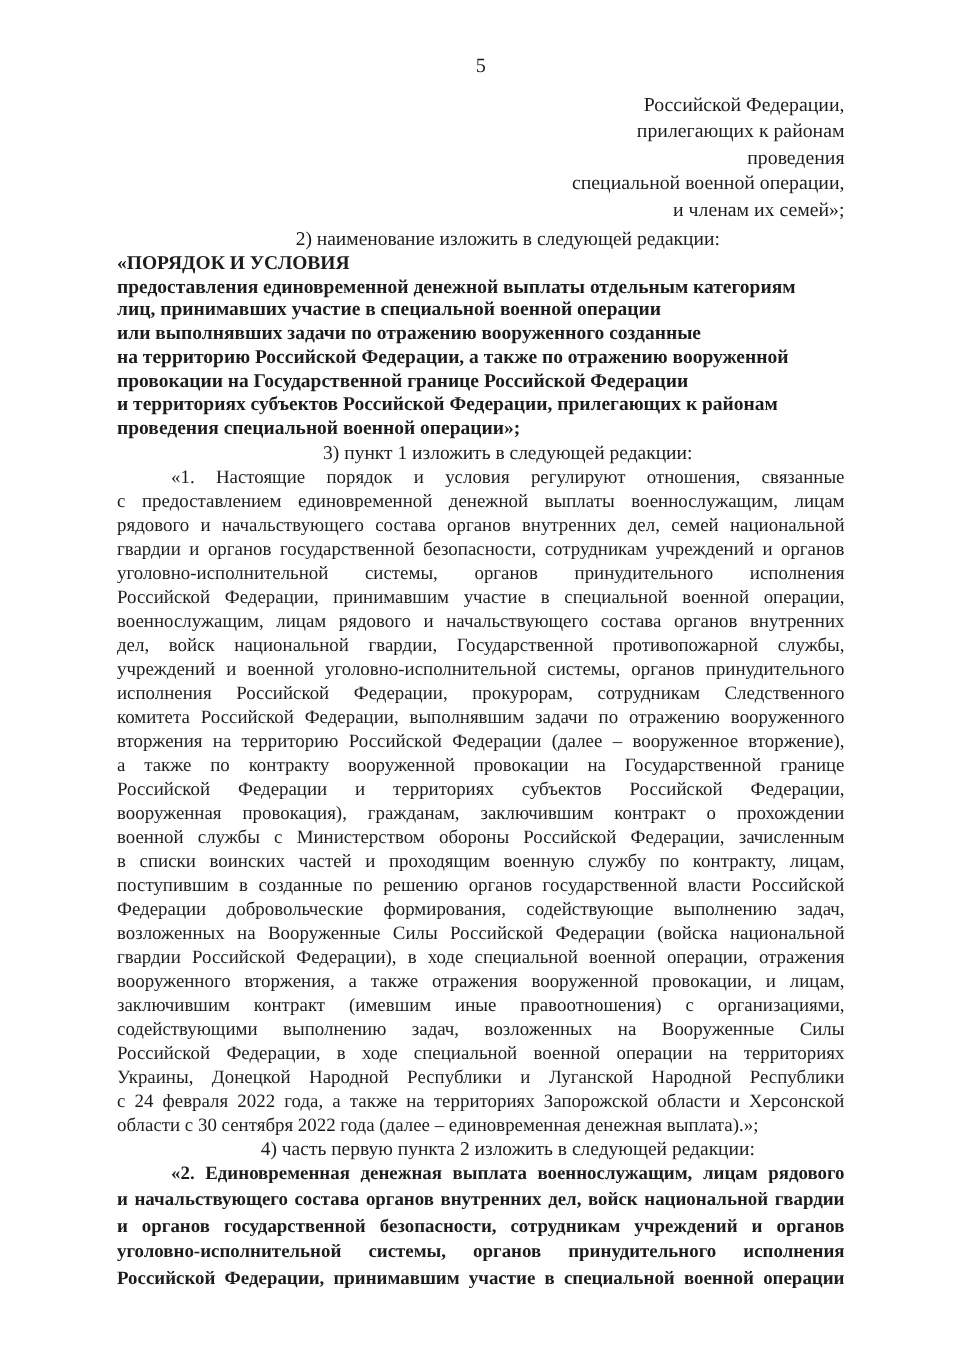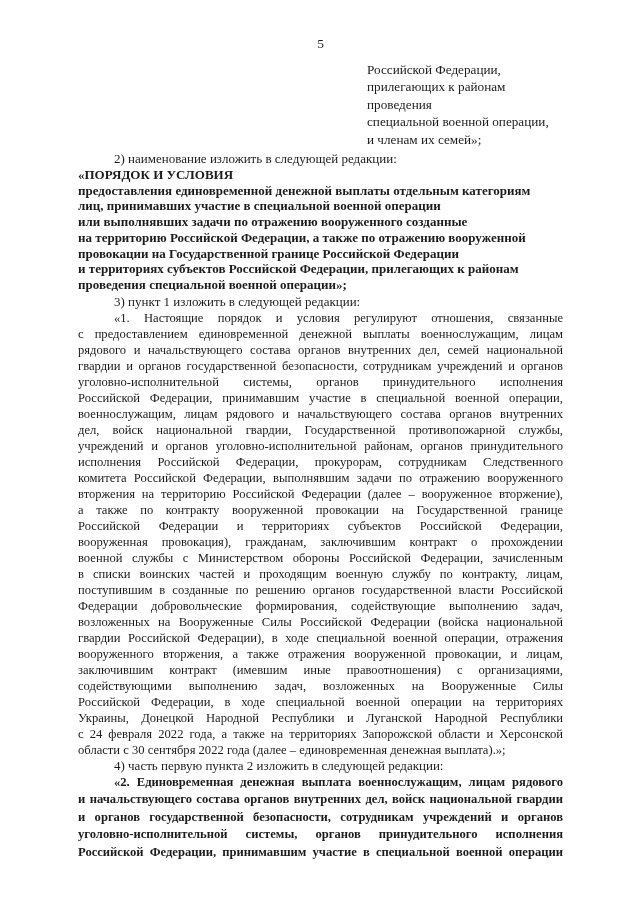--- a/index.html
+++ b/index.html
@@ -17,26 +17,27 @@
     text-align: center;
     font-size: 13.5px;
     line-height: 16px;
     margin-bottom: 9px;
   }
   .tail {
     margin-left: 289px;
     font-size: 13.2px;
     line-height: 17.4px;
     margin-bottom: 3px;
+    text-align: right;
   }
   .clause {
     font-size: 13px;
     line-height: 16px;
     text-indent: 36px;
-    text-align: left;
+    text-align: center;
   }
   .heading {
     font-weight: bold;
     text-align: left;
     font-size: 13px;
     line-height: 15.7px;
     margin-bottom: 1px;
   }
   .para { font-size: 12.6px; }
   .para .line {
@@ -81,21 +82,21 @@
 
     <div class="para para1">
         <div class="line indent">«1. Настоящие порядок и условия регулируют отношения, связанные</div>
         <div class="line">с предоставлением единовременной денежной выплаты военнослужащим, лицам</div>
         <div class="line">рядового и начальствующего состава органов внутренних дел, семей национальной</div>
         <div class="line">гвардии и органов государственной безопасности, сотрудникам учреждений и органов</div>
         <div class="line">уголовно-исполнительной системы, органов принудительного исполнения</div>
         <div class="line">Российской Федерации, принимавшим участие в специальной военной операции,</div>
         <div class="line">военнослужащим, лицам рядового и начальствующего состава органов внутренних</div>
         <div class="line">дел, войск национальной гвардии, Государственной противопожарной службы,</div>
-        <div class="line">учреждений и органов уголовно-исполнительной районам, органов принудительного</div>
+        <div class="line">учреждений и военной уголовно-исполнительной системы, органов принудительного</div>
         <div class="line">исполнения Российской Федерации, прокурорам, сотрудникам Следственного</div>
         <div class="line">комитета Российской Федерации, выполнявшим задачи по отражению вооруженного</div>
         <div class="line">вторжения на территорию Российской Федерации (далее – вооруженное вторжение),</div>
         <div class="line">а также по контракту вооруженной провокации на Государственной границе</div>
         <div class="line">Российской Федерации и территориях субъектов Российской Федерации,</div>
         <div class="line">вооруженная провокация), гражданам, заключившим контракт о прохождении</div>
         <div class="line">военной службы с Министерством обороны Российской Федерации, зачисленным</div>
         <div class="line">в списки воинских частей и проходящим военную службу по контракту, лицам,</div>
         <div class="line">поступившим в созданные по решению органов государственной власти Российской</div>
         <div class="line">Федерации добровольческие формирования, содействующие выполнению задач,</div>

